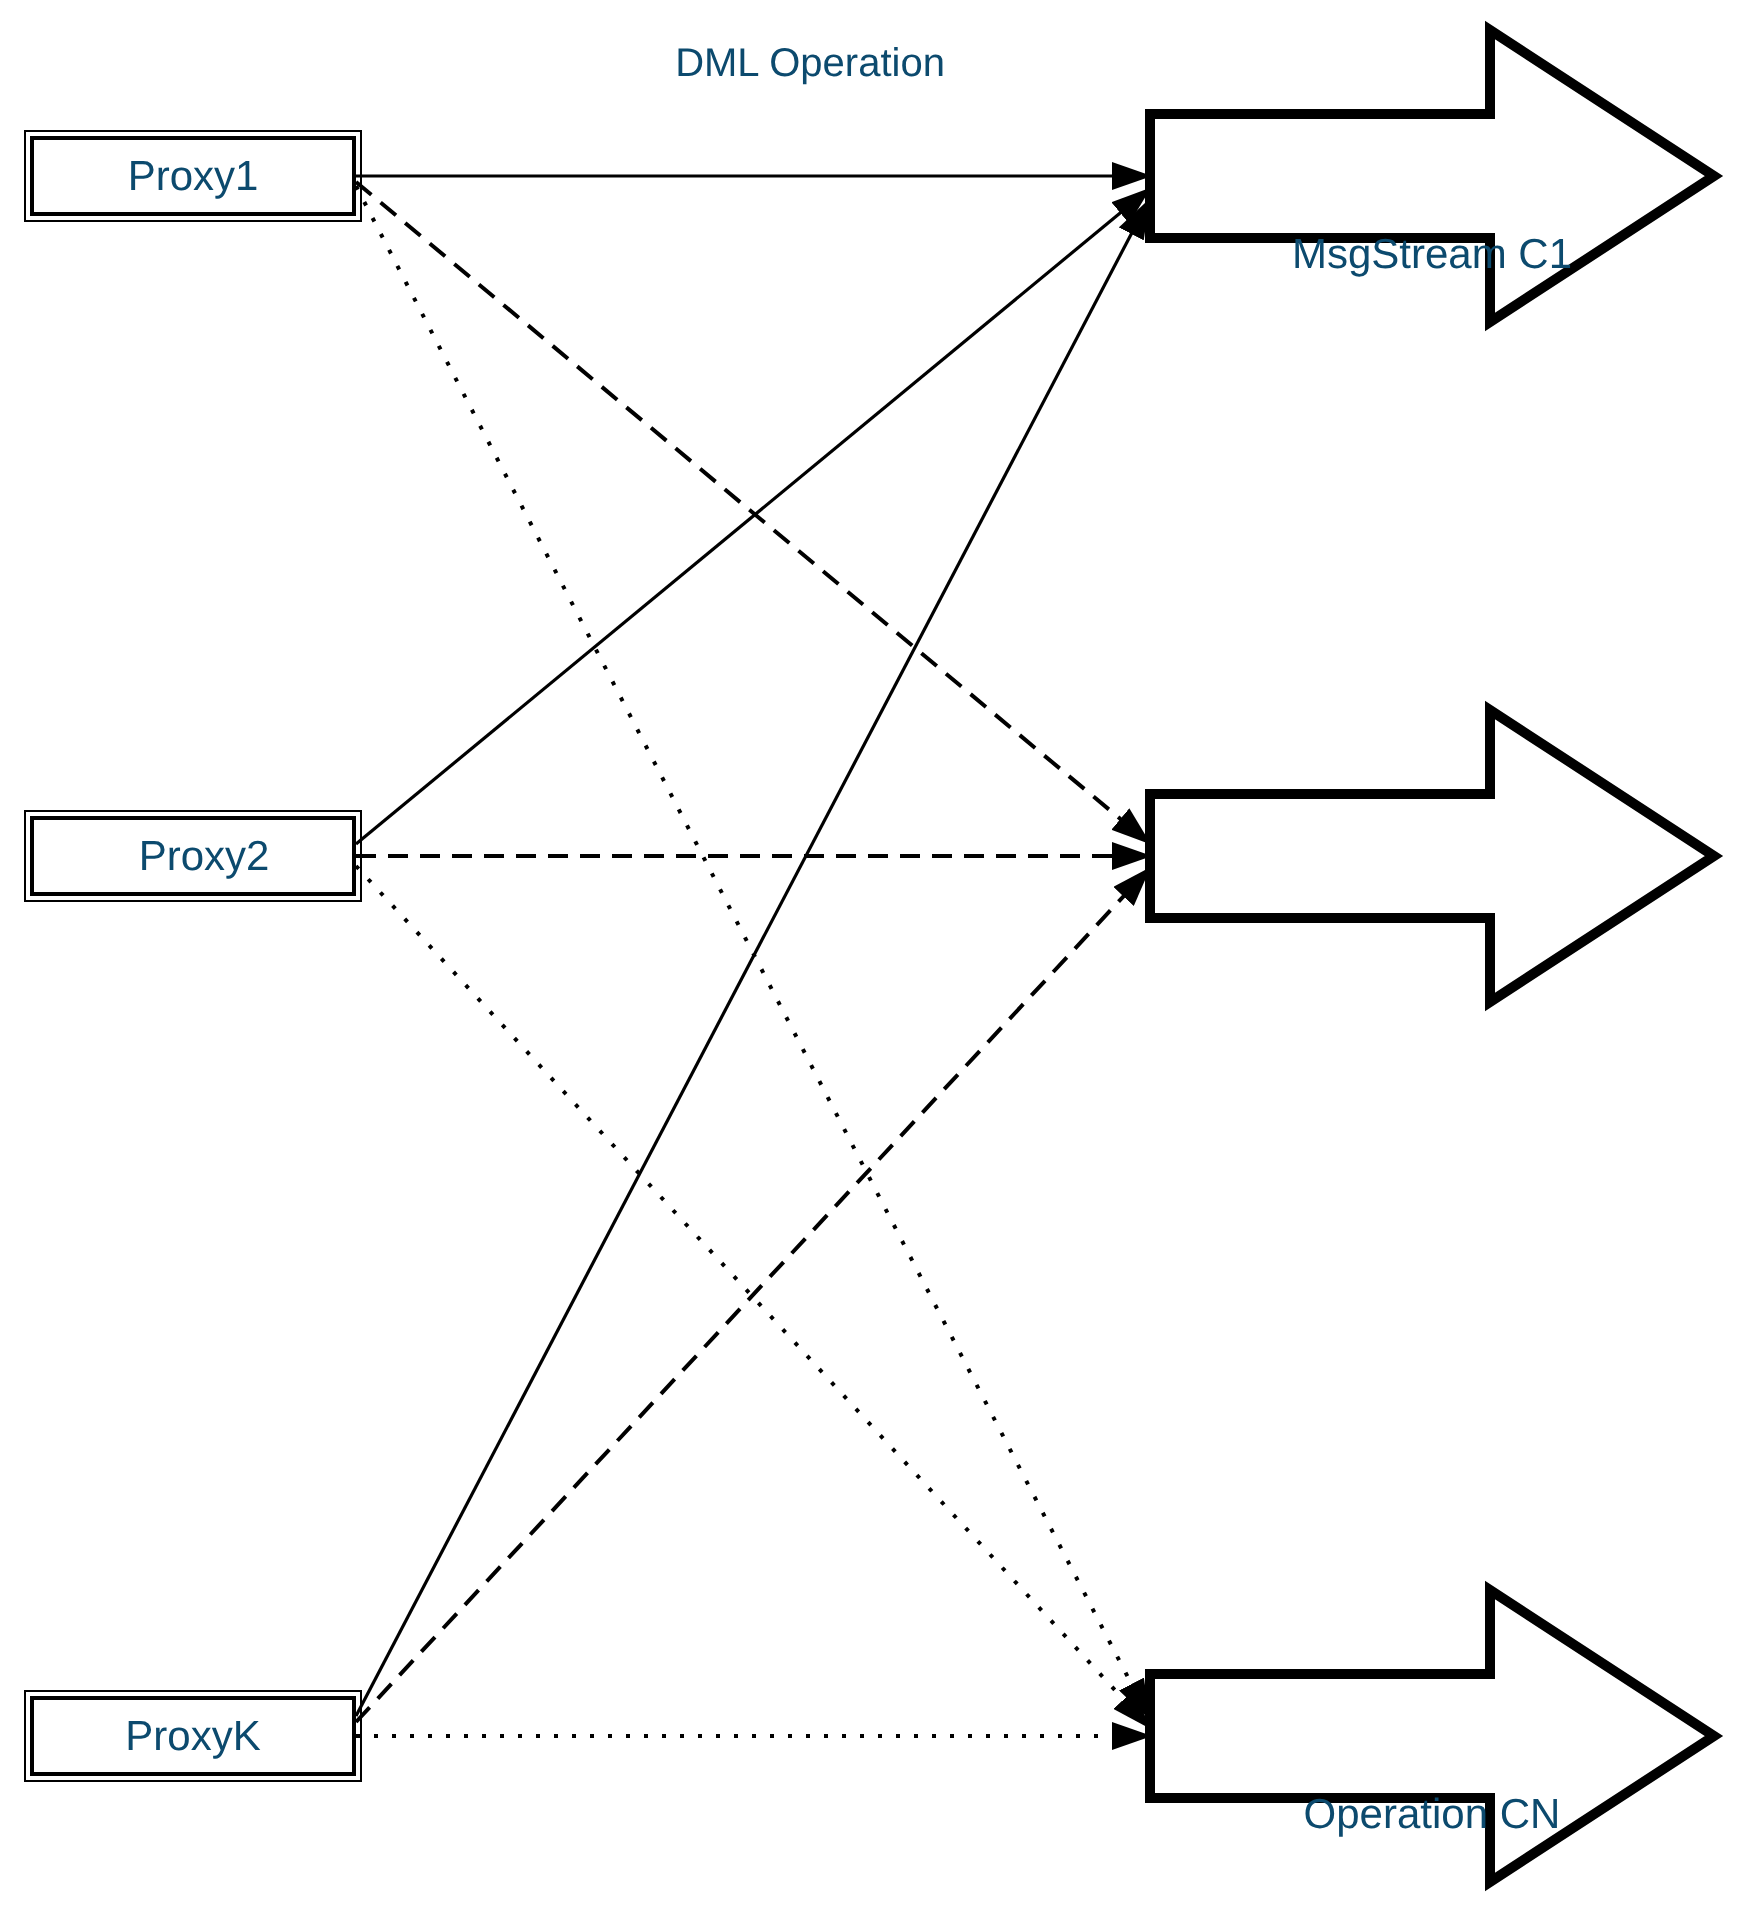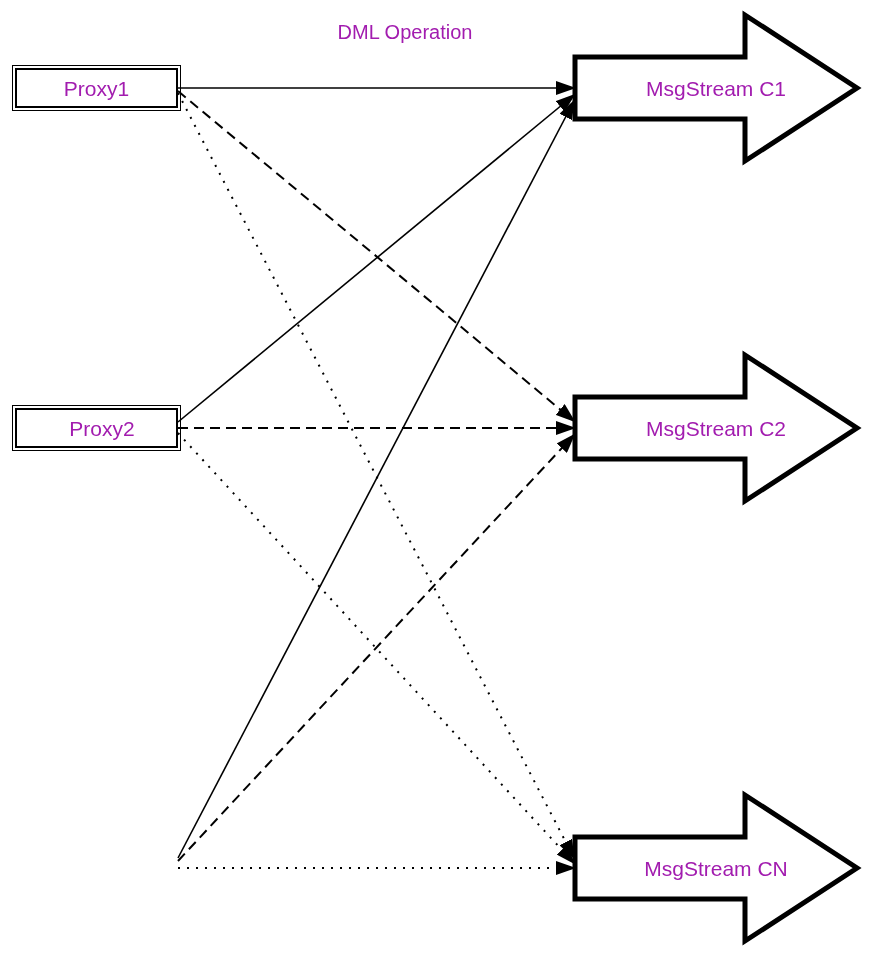--- a/index.html
+++ b/index.html
@@ -2,21 +2,21 @@
 <html><head>
 <meta charset="utf-8">
 <style>
   html, body { margin: 0; padding: 0; background: #ffffff; }
   .canvas {
     position: relative;
     width: 875px;
     height: 956px;
     background: #ffffff;
     font-family: "Liberation Sans", "DejaVu Sans", sans-serif;
-    color: #a21caf;
+    color: #0c4a6e;
     overflow: hidden;
   }
   .layer {
     position: absolute;
     top: 0; left: 0;
   }
   svg line.solid  { stroke: #000; stroke-width: 1.6; fill: none; }
   svg line.dashed { stroke: #000; stroke-width: 2;   fill: none; stroke-dasharray: 10 6; }
   svg line.dotted { stroke: #000; stroke-width: 2;   fill: none; stroke-dasharray: 2 7; }
   svg polygon.block-arrow { fill: #ffffff; stroke: #000000; stroke-width: 5; stroke-linejoin: miter; }
@@ -45,20 +45,21 @@
     position: absolute;
     left: 575px;
     width: 282px;
     height: 30px;
     display: flex;
     align-items: center;
     justify-content: center;
     font-size: 21px;
     line-height: 21px;
     pointer-events: none;
+    margin-top: 39px;
   }
   .stream-label.s1 { top: 73px; }
   .stream-label.s2 { top: 413px; }
   .stream-label.sn { top: 853px; }
 
   .diagram-title {
     position: absolute;
     left: 255px;
     top: 21px;
     width: 300px;
@@ -99,24 +100,24 @@
   <div class="diagram-title">
     <div>DML Operation</div>
   </div>
 
   <div class="proxy-box p1">
     <span>Proxy1</span>
   </div>
   <div class="proxy-box p2">
     <span>Proxy2</span>
   </div>
+  <div class="proxy-box pk">
+    <span>ProxyK</span>
+  </div>
 
   <div class="stream-label s1">
     <span>MsgStream C1</span>
   </div>
-  <div class="stream-label s2">
-    <span>MsgStream C2</span>
-  </div>
   <div class="stream-label sn">
-    <span>MsgStream CN</span>
+    <span>Operation CN</span>
   </div>
 
 </div>
 
 </body></html>

